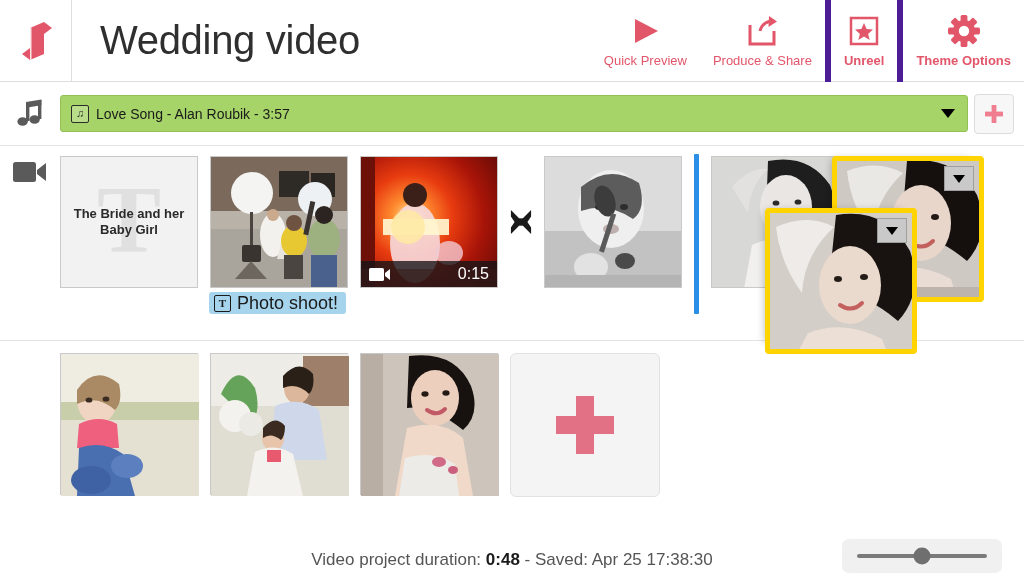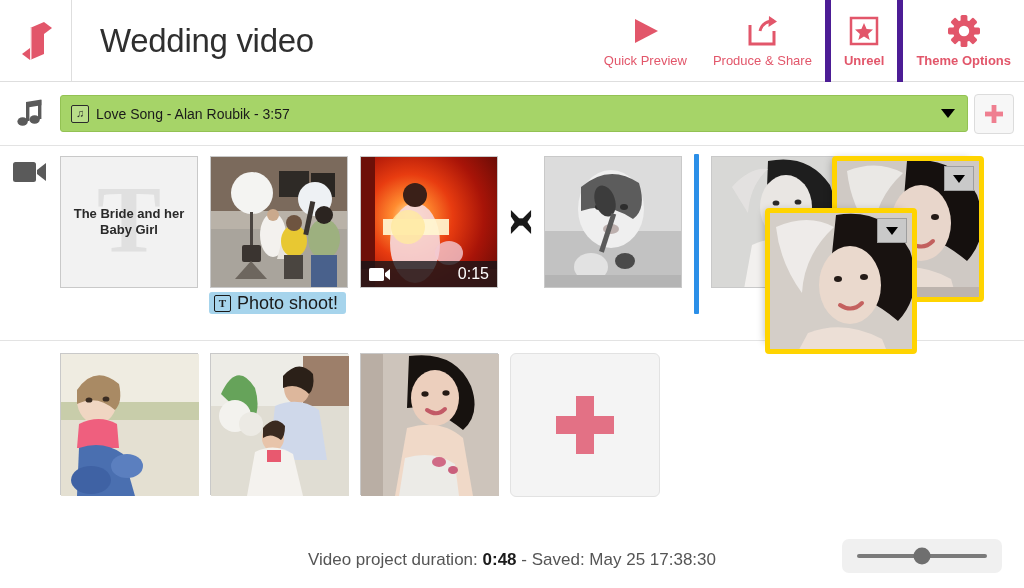--- a/index.html
+++ b/index.html
@@ -27,21 +27,21 @@
   .logo-wrap {
     width: 72px;
     height: 82px;
     display: flex;
     align-items: center;
     justify-content: center;
     border-right: 1px solid #dedede;
     box-sizing: border-box;
   }
   .project-title {
-    font-size: 33px;
+    font-size: 40px;
     color: #2f2f2f;
     margin-left: 28px;
     letter-spacing: -0.3px;
     font-weight: 400;
     white-space: nowrap;
   }
   .tools {
     position: absolute;
     right: 0;
     top: 0;
@@ -689,21 +689,21 @@
 
   </div>
 </div>
 
 <div class="footer">
   <div class="status">
     <span>Video project duration:</span>
     <b>0:48</b>
     <span>-</span>
     <span>Saved:</span>
-    <span>May 25 17:38:30</span>
+    <span>Apr 25 17:38:30</span>
   </div>
 
   <div class="zoom-slider">
     <div class="zoom-track">
       <div class="zoom-knob" style="left: 50%;"></div>
     </div>
   </div>
 </div>
 
 </body></html>

